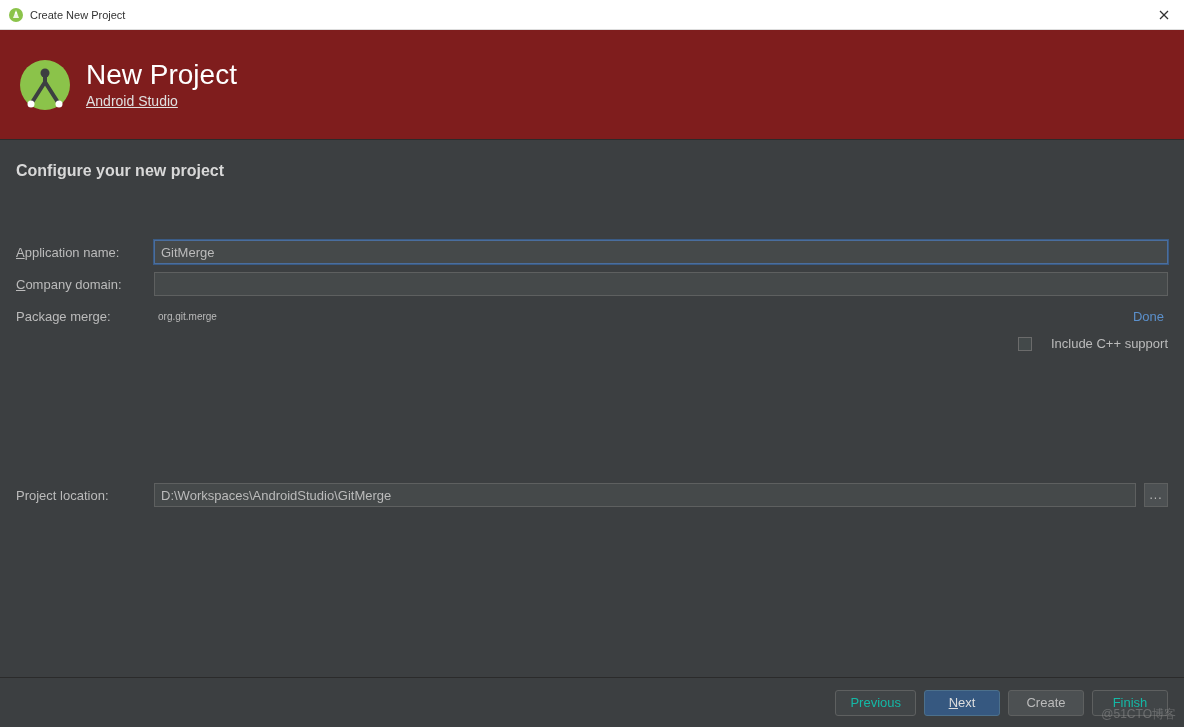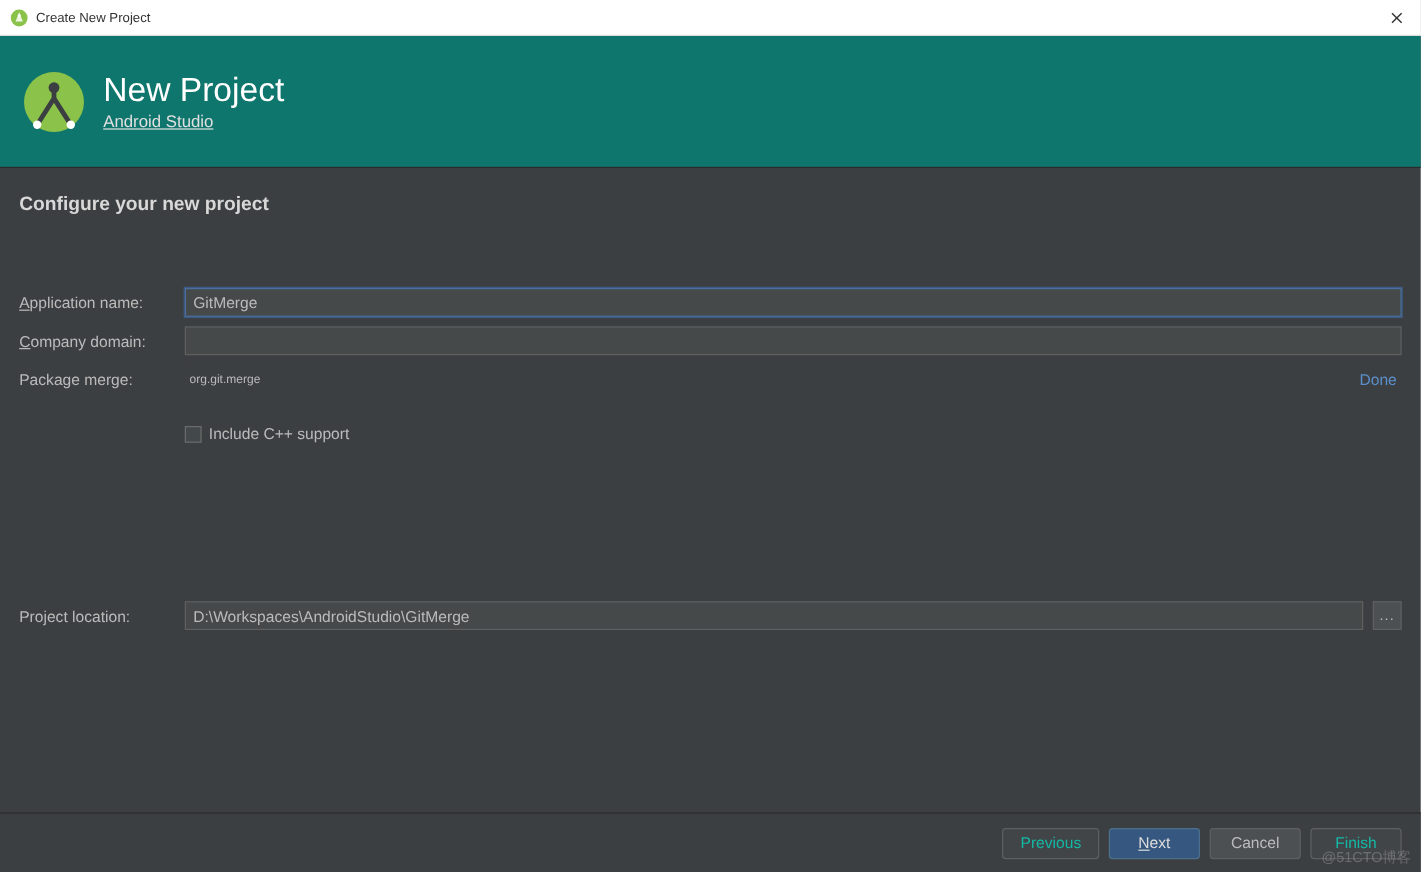--- a/index.html
+++ b/index.html
@@ -49,21 +49,21 @@
     }
     .dialog-body {
       background: #3c3f41;
       height: 697px;
       display: flex;
       flex-direction: column;
       color: #bbbbbb;
     }
     .banner {
       height: 110px;
-      background: #0f766e;
+      background: #7f1d1d;
       display: flex;
       align-items: center;
       padding-left: 18px;
       border-bottom: 1px solid #2b2b2b;
     }
     .banner-logo {
       width: 54px;
       height: 54px;
       margin-right: 14px;
       flex-shrink: 0;
@@ -138,22 +138,23 @@
     }
     .done-link {
       font-size: 13px;
       color: #5b90cc;
       cursor: pointer;
       margin-right: 4px;
     }
     .checkbox-row {
       display: flex;
       align-items: center;
-      gap: 6px;
-      margin-top: 18px;
+      gap: 19px;
+      margin-top: 0;
+      justify-content: flex-end;
     }
     .checkbox-box {
       width: 14px;
       height: 14px;
       background: #43494a;
       border: 1px solid #6b6b6b;
       cursor: pointer;
     }
     .checkbox-label {
       font-size: 13px;
@@ -287,19 +288,19 @@
       <label class="form-label">Project location:</label>
       <input class="text-input" type="text" value="D:\Workspaces\AndroidStudio\GitMerge" style="">
       <div class="browse-btn">...</div>
     </div>
 
   </div>
 
   <div class="footer">
     <button class="btn disabled">Previous</button>
     <button class="btn primary"><span class="mnemonic">N</span>ext</button>
-    <button class="btn">Cancel</button>
+    <button class="btn">Create</button>
     <button class="btn disabled">Finish</button>
   </div>
 
 </div>
 
 <div class="watermark">@51CTO博客</div>
 
 </body></html>

